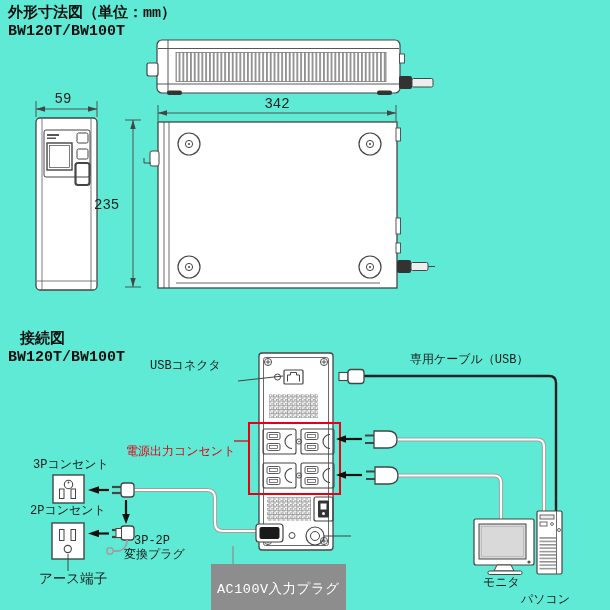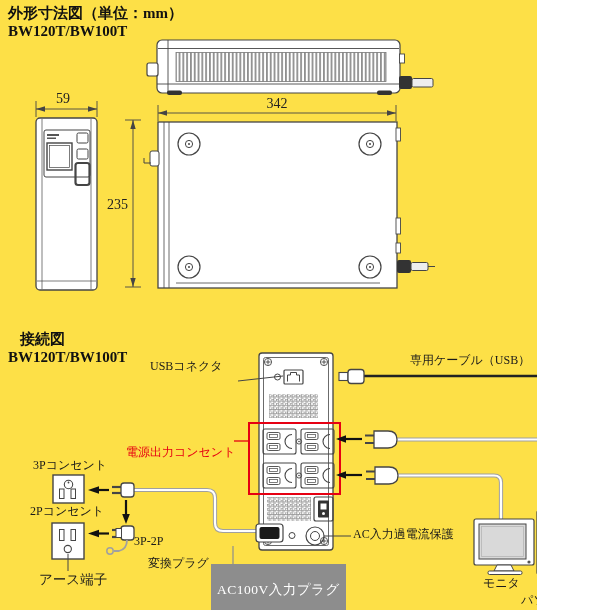--- a/index.html
+++ b/index.html
@@ -1,23 +1,23 @@
 <!DOCTYPE html>
 <html><head>
 <meta charset="utf-8">
 <style>
   html,body{margin:0;padding:0;background:#fff;}
-  #stage{position:relative;width:537px;height:610px;background:#fde047;overflow:hidden;
-         font-family:Liberation Serif, serif;}
+  #stage{position:relative;width:610px;height:610px;background:#5eead4;overflow:hidden;
+         font-family:Liberation Mono, monospace;}
   #art{position:absolute;left:0;top:0;}
   .lbl{position:absolute;font-size:12px;line-height:1.15;color:#1a1a1a;white-space:nowrap;}
   .ttl{font-size:15px;font-weight:600;color:#111;}
   .dim{font-size:14px;color:#222;}
   .ctr{text-align:center;}
-  .rgt{text-align:right;}
+  .rgt{text-align:left;}
   .red{color:#e60012;}
   .graybox{background:#8d8d8d;color:#ffffff;font-size:13.5px;line-height:20px;
            height:20px;padding:16px 6px;letter-spacing:.5px;}
 </style>
 </head>
 <body>
 
 <div id="stage">
 
 <svg id="art" width="610" height="610" viewBox="0 0 610 610">
@@ -335,24 +335,23 @@
 <div class="lbl" style="left:150px;top:360px;">USBコネクタ</div>
 
 <div class="lbl" style="left:401px;top:354px;margin-left:9px;">専用ケーブル（USB）</div>
 
 <div class="lbl red" style="left:126px;top:433px;margin-top:13px;">電源出力コンセント</div>
 
 <div class="lbl" style="left:33px;top:459px;">3Pコンセント</div>
 <div class="lbl" style="left:30px;top:505px;">2Pコンセント</div>
 
 <div class="lbl" style="left:134px;top:535px;">3P-2P</div>
-<div class="lbl" style="left:148px;top:549px;margin-top:8px;">変換プラグ</div>
+<div class="lbl" style="left:124px;top:549px;">変換プラグ</div>
 
 <div class="lbl" style="left:39px;top:572px;font-size:13.5px;">アース端子</div>
 
 <div class="lbl graybox" style="left:211px;top:564px;">AC100V入力プラグ</div>
 
-<div class="lbl" style="left:353px;top:528px;">AC入力過電流保護</div>
 
 <div class="lbl" style="left:483px;top:577px;">モニタ</div>
 <div class="lbl" style="left:521px;top:572px;margin-top:22px;">パソコン</div>
 
 </div>
 
 </body></html>

